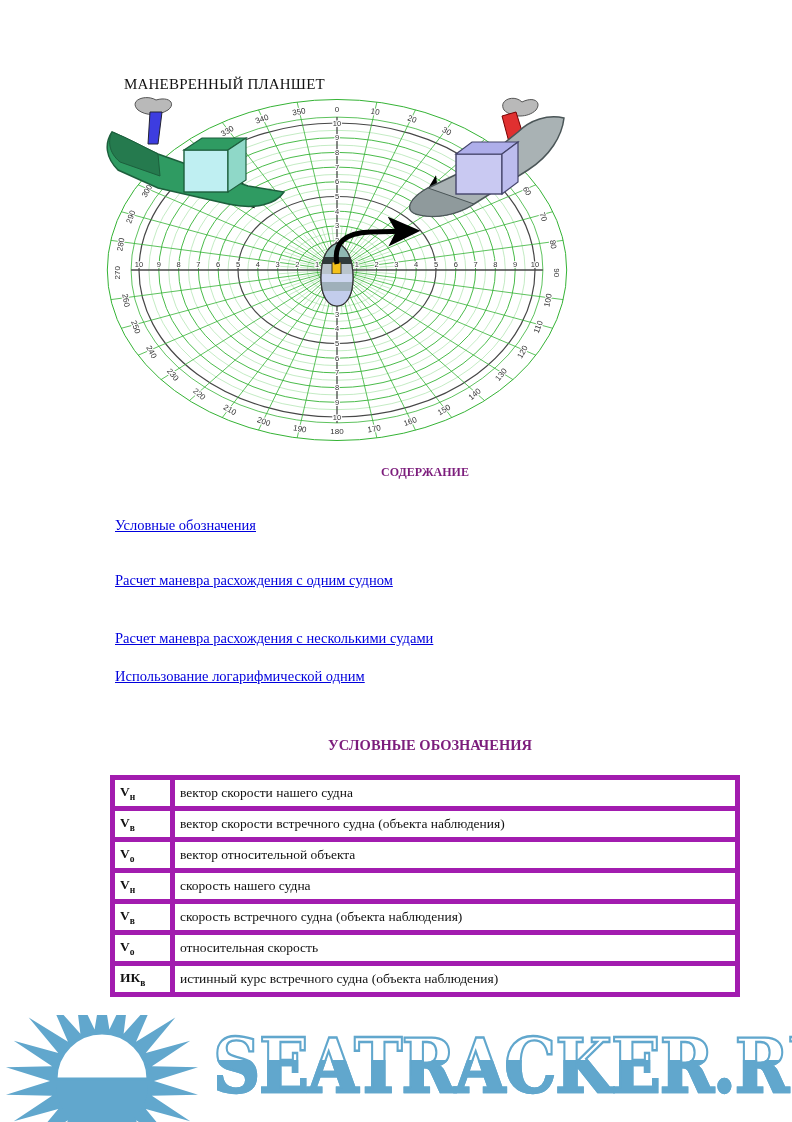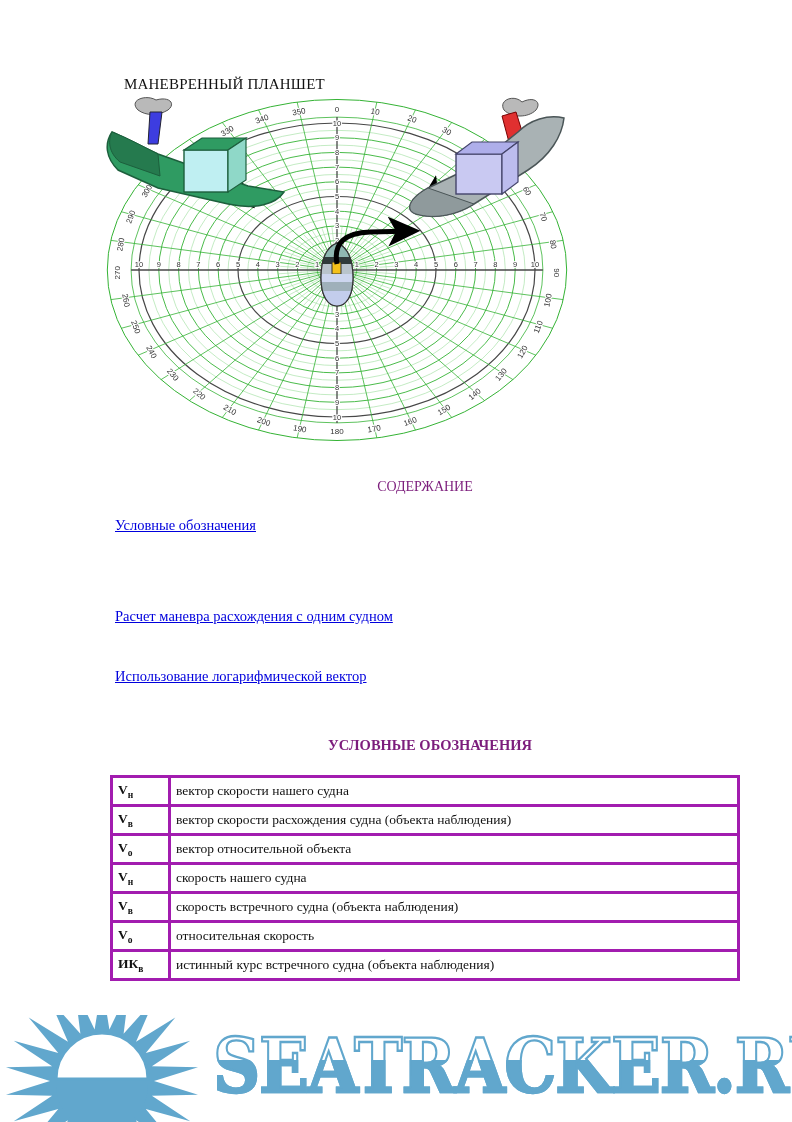--- a/index.html
+++ b/index.html
@@ -6,37 +6,37 @@
   #page{
     position:relative; width:792px; height:1122px; overflow:hidden;
     background:#fff; font-family:"Liberation Serif","DejaVu Serif",serif;
   }
   .doc-title{
     position:absolute; left:115px; top:76px;
     font-size:15px; color:#111; letter-spacing:.2px;margin-left:9px;
   }
   #board-svg{ position:absolute; left:98px; top:92px; }
   .toc-heading{
-    position:absolute; left:110px; top:479px; width:630px;
-    text-align:center; font-weight:normal; font-size:14px; color:#7c1d7c;
+    position:absolute; left:110px; top:465px; width:630px;
+    text-align:center; font-weight:bold; font-size:12px; color:#7c1d7c;
   }
   .toc-link{
     position:absolute; left:115px;
     font-size:14.5px; color:#0000dd; text-decoration:underline; cursor:pointer;
   }
   .legend-heading{
     position:absolute; left:110px; top:737px; width:640px;
     text-align:center; font-weight:bold; font-size:14.5px; color:#7c1d7c;
   }
   table.legend{
     position:absolute; left:110px; top:775px; width:630px;
     border-collapse:collapse; table-layout:fixed;
   }
   table.legend td{
-    border:3px solid #a21caf; height:26px; padding:0 4px 0 5px;
+    border:5px solid #a21caf; height:26px; padding:0 4px 0 5px;
     font-size:13.5px; color:#111; vertical-align:middle; background:#fff;
   }
   td.symcell{ width:46px; font-weight:bold; color:#7c1d7c; font-size:14px;}
   td.symcell sub{ font-size:9.5px; }
   #watermark{ position:absolute; left:0; top:1012px; width:792px; height:110px; }
   #sun-svg{ position:absolute; left:2px; top:3px; }
   .wm-text{
     position:absolute; left:213px; top:13px; width:579px;
     font-family:"DejaVu Serif","Liberation Serif",serif;
     font-weight:bold; font-size:64px; line-height:70px; letter-spacing:-1px;
@@ -271,34 +271,35 @@
         <path d="M318,122 C306,118 312,106 330,96 L376,112 C360,122 338,128 318,122 Z" fill="#8f9a9c" stroke="#4a5557" stroke-width="1"></path>
         <rect x="358" y="62" width="46" height="40" fill="#c9c9f2" stroke="#44446a" stroke-width="1.4"></rect>
         <path d="M358,62 L374,50 L420,50 L404,62 Z" fill="#aeaeea" stroke="#44446a" stroke-width="1.2"></path>
         <path d="M404,62 L420,50 L420,90 L404,102 Z" fill="#bcbcee" stroke="#44446a" stroke-width="1.2"></path>
       </g>
     </svg>
 
   <div class="toc-heading">СОДЕРЖАНИЕ</div>
 
   <a class="toc-link" style="top:517px">Условные обозначения</a>
-  <a class="toc-link" style="top:608px">Расчет маневра расхождения с одним судном</a>
-  <a class="toc-link" style="top:668px">Использование логарифмической вектор</a>
+  <a class="toc-link" style="top:572px">Расчет маневра расхождения с одним судном</a>
+  <a class="toc-link" style="top:630px">Расчет маневра расхождения с несколькими судами</a>
+  <a class="toc-link" style="top:668px">Использование логарифмической одним</a>
 
   <div class="legend-heading">УСЛОВНЫЕ ОБОЗНАЧЕНИЯ</div>
 
   <table class="legend">
     <tbody>
       <tr>
         <td class="symcell"><span>V</span><sub>н</sub></td>
         <td>вектор скорости нашего судна</td>
       </tr>
       <tr>
         <td class="symcell"><span>V</span><sub>в</sub></td>
-        <td>вектор скорости расхождения судна (объекта наблюдения)</td>
+        <td>вектор скорости встречного судна (объекта наблюдения)</td>
       </tr>
       <tr>
         <td class="symcell"><span>V</span><sub>о</sub></td>
         <td>вектор относительной объекта</td>
       </tr>
       <tr>
         <td class="symcell"><span>V</span><sub>н</sub></td>
         <td>скорость нашего судна</td>
       </tr>
       <tr>

